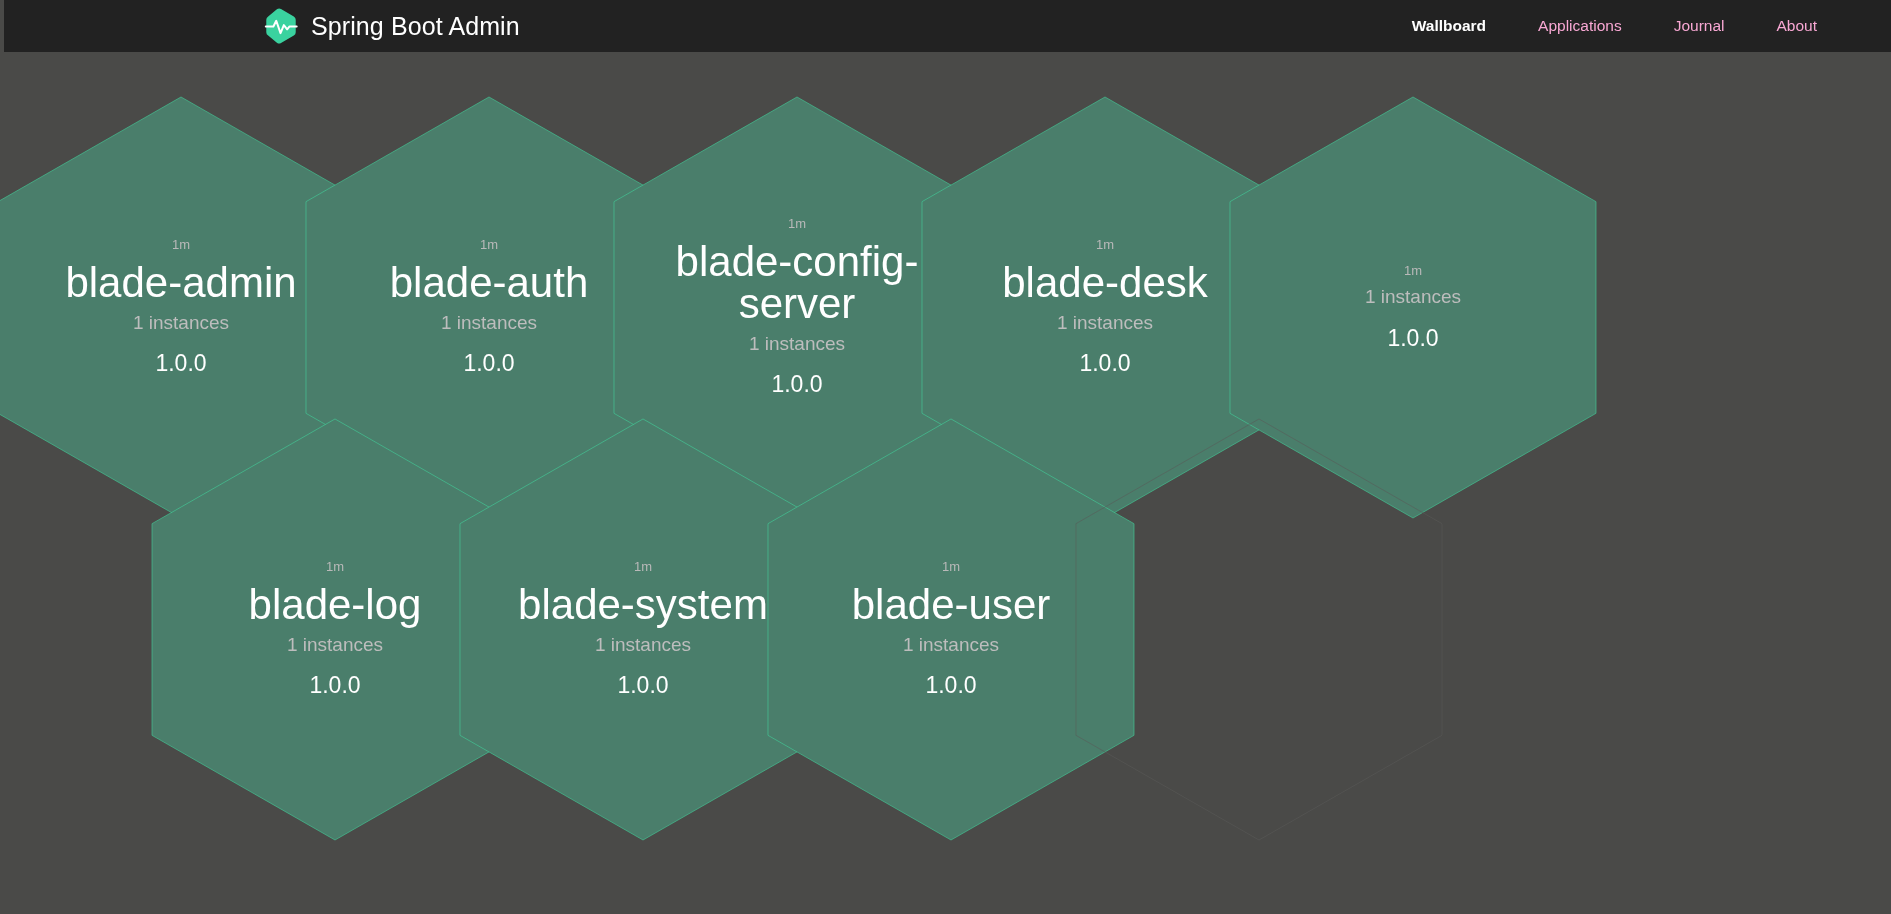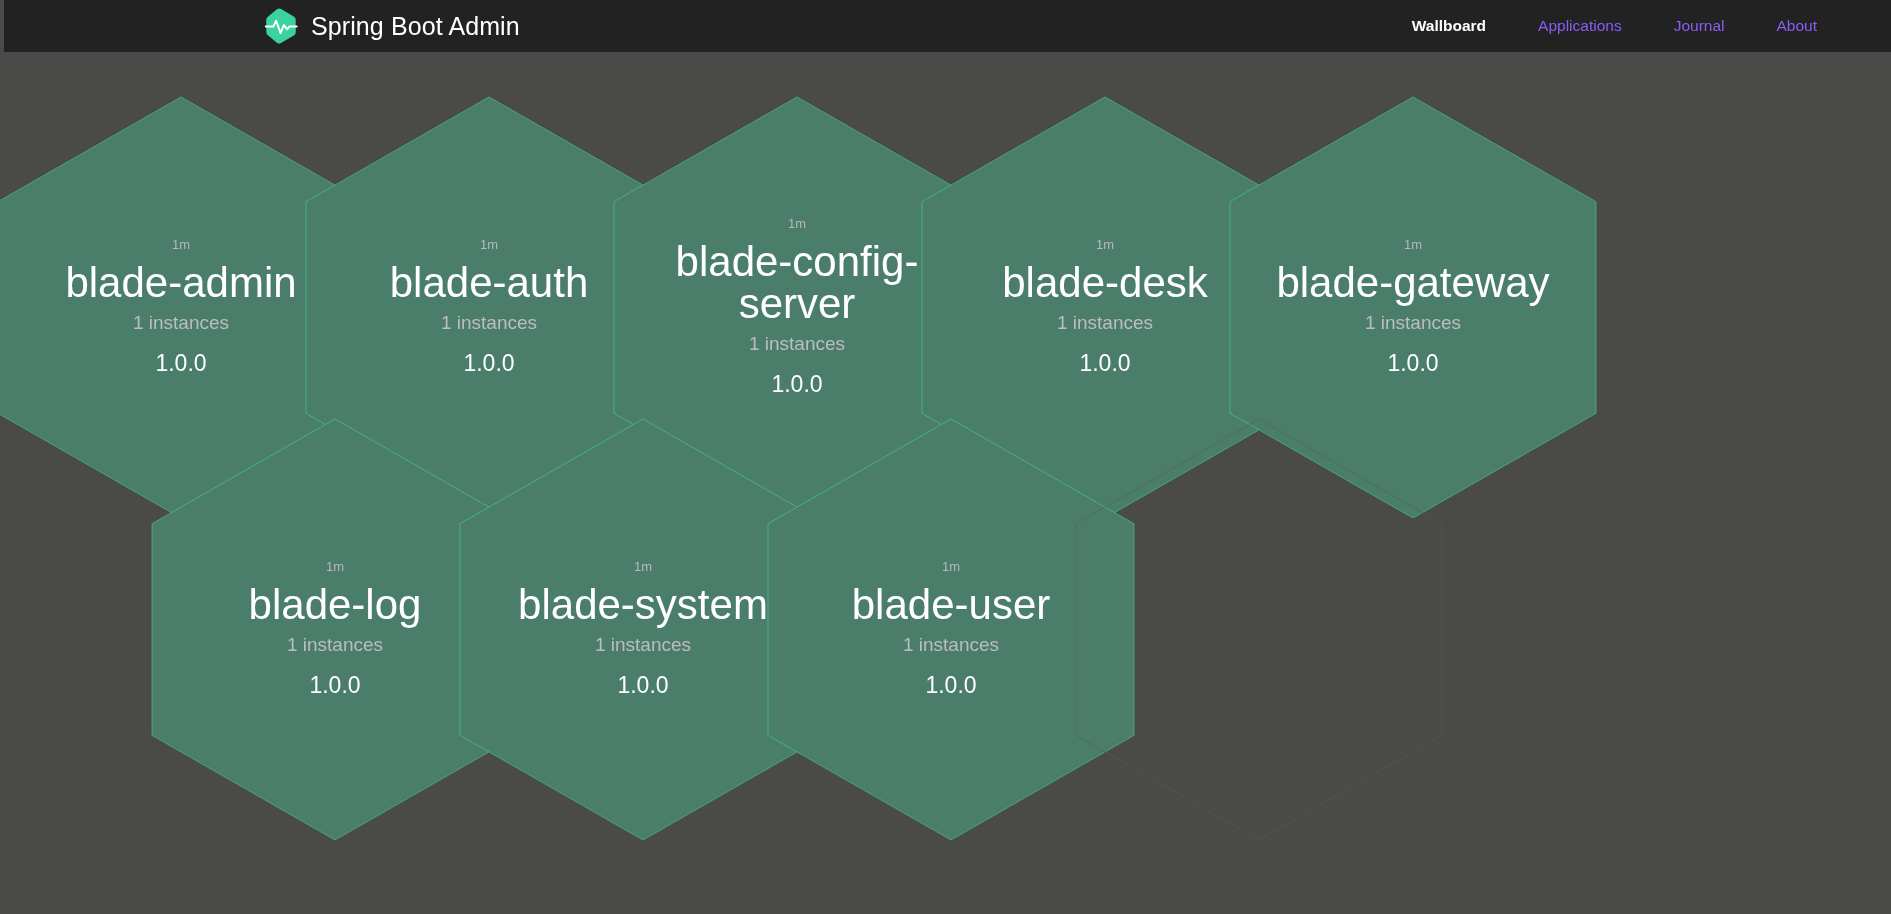--- a/index.html
+++ b/index.html
@@ -50,21 +50,21 @@
 
   #nav-links {
     position: absolute;
     right: 60px;
     display: flex;
     gap: 16px;
     height: 52px;
   }
 
   .nav-link {
-    color: #8b5cf6;
+    color: #f9a8d4;
     font-size: 15.5px;
     padding: 0 18px;
     line-height: 52px;
     white-space: nowrap;
     cursor: pointer;
     text-decoration: none;
   }
   .nav-link.active {
     color: #ffffff;
     font-weight: 700;
@@ -207,21 +207,20 @@
       <div class="hex-version">1.0.0</div>
     </div>
   </div>
 
   <div class="hex" style="left:1227px; top:42px;">
     <svg viewBox="0 0 100 115" preserveAspectRatio="none">
       <polygon points="50,0.8 99.2,29 99.2,86 50,114.2 0.8,86 0.8,29" fill="#4a7e6b" stroke="#42d9a0" stroke-width="0.55" vector-effect="non-scaling-stroke"></polygon>
     </svg>
     <div class="hex-body">
       <div class="hex-uptime">1m</div>
-      <div class="hex-name">blade-gateway</div>
       <div class="hex-instances">1 instances</div>
       <div class="hex-version">1.0.0</div>
     </div>
   </div>
 
   <div class="hex" style="left:149px;  top:364px;">
     <svg viewBox="0 0 100 115" preserveAspectRatio="none">
       <polygon points="50,0.8 99.2,29 99.2,86 50,114.2 0.8,86 0.8,29" fill="#4a7e6b" stroke="#42d9a0" stroke-width="0.55" vector-effect="non-scaling-stroke"></polygon>
     </svg>
     <div class="hex-body">

